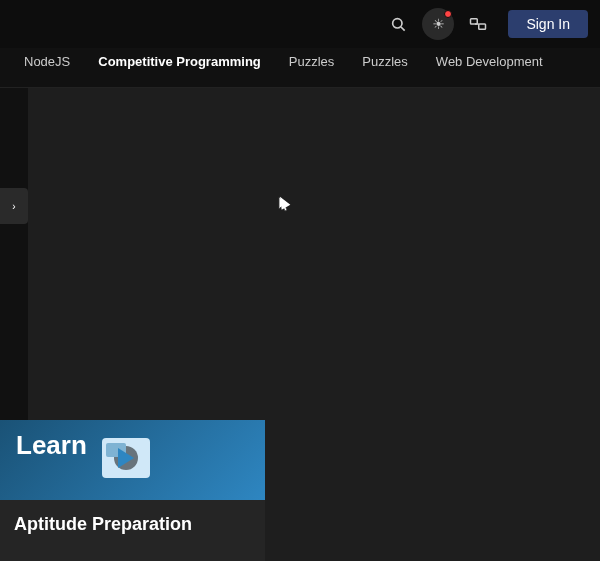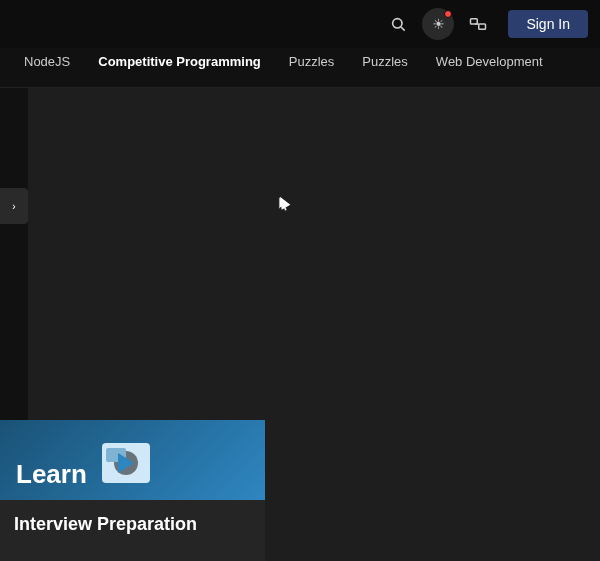--- a/index.html
+++ b/index.html
@@ -144,21 +144,21 @@
       bottom: 0;
       left: 0;
       width: 265px;
     }
 
     .card-learn-banner {
       width: 100%;
       background: linear-gradient(135deg, #1a5276, #2e86c1);
       height: 80px;
       display: flex;
-      align-items: flex-end;
+      align-items: flex-start;
       padding: 10px 16px;
       gap: 12px;
       position: relative;
     }
 
     .card-learn-text {
       color: #fff;
       font-size: 26px;
       font-weight: bold;
     }
@@ -312,17 +312,17 @@
       <div class="card-learn-icon">
         <div class="card-learn-icon-inner">
           <div class="play-circle">
             <div class="play-triangle"></div>
           </div>
         </div>
       </div>
     </div>
 
     <div class="card-info">
-      <div class="card-title">Interview Preparation</div>
+      <div class="card-title">Aptitude Preparation</div>
     </div>
   </div>
 
 </main>
 
 </body></html>

